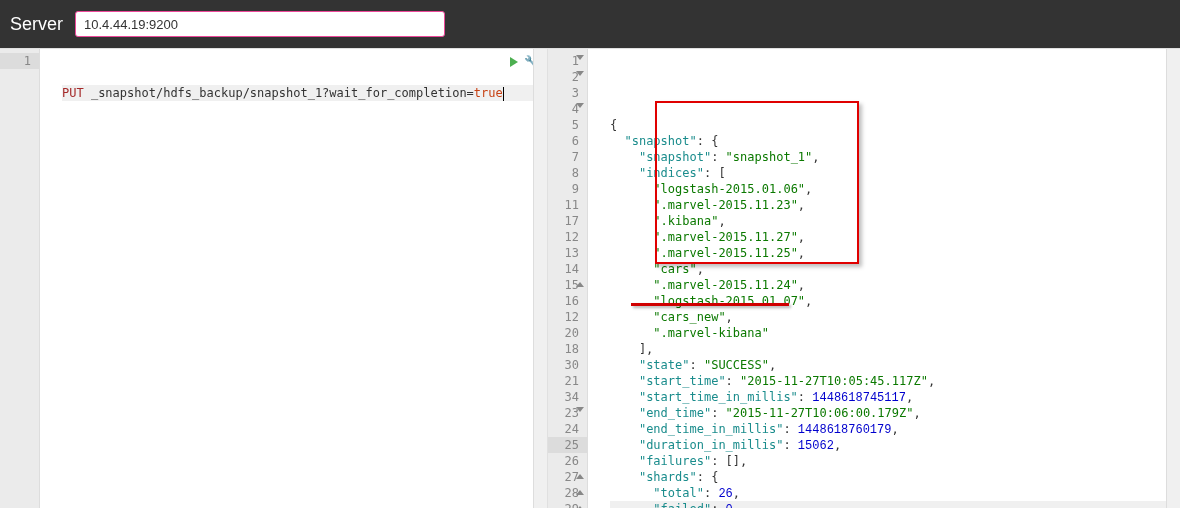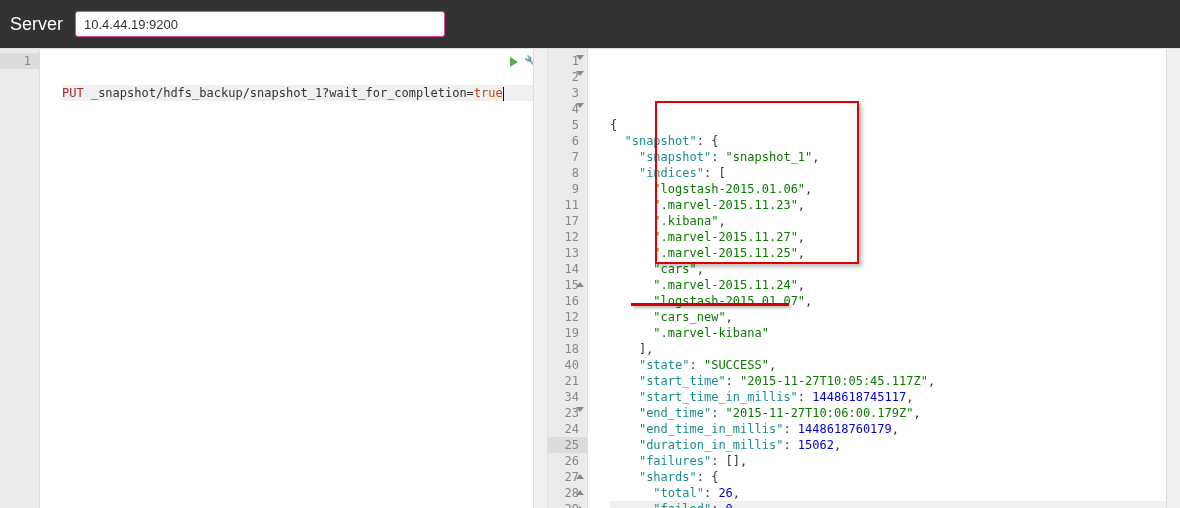--- a/index.html
+++ b/index.html
@@ -111,21 +111,21 @@
       height: 16px;
       line-height: 16px;
       margin-left: 16px;
     }
     .code-line.highlight {
       background: #f0f0f0;
     }
     .method { color: #a52a2a; }
     .key { color: #1a8c8c; }
     .string { color: #0b7900; }
-    .number { color: #0000cd; }
+    .number { color: #0000cd; font-family: Liberation Mono, monospace; }
     .bool { color: #c74214; }
     .url-text { color: #333; }
     .toolbar-icons {
       position: absolute;
       right: 8px;
       top: 5px;
       display: flex;
       gap: 6px;
       align-items: center;
     }
@@ -219,23 +219,23 @@
           <div class="gutter-line">8</div>
           <div class="gutter-line">9</div>
           <div class="gutter-line">11</div>
           <div class="gutter-line">17</div>
           <div class="gutter-line">12</div>
           <div class="gutter-line">13</div>
           <div class="gutter-line">14</div>
           <div class="gutter-line">15<div class="fold-arrow-up"></div></div>
           <div class="gutter-line">16</div>
           <div class="gutter-line">12</div>
-          <div class="gutter-line">19</div>
+          <div class="gutter-line">20</div>
           <div class="gutter-line">18</div>
-          <div class="gutter-line">40</div>
+          <div class="gutter-line">30</div>
           <div class="gutter-line">21</div>
           <div class="gutter-line">34</div>
           <div class="gutter-line">23<div class="fold-arrow"></div></div>
           <div class="gutter-line">24</div>
           <div class="gutter-line highlight">25</div>
           <div class="gutter-line">26</div>
           <div class="gutter-line">27<div class="fold-arrow-up"></div></div>
           <div class="gutter-line">28<div class="fold-arrow-up"></div></div>
           <div class="gutter-line">29<div class="fold-arrow-up"></div></div>
         </div>

